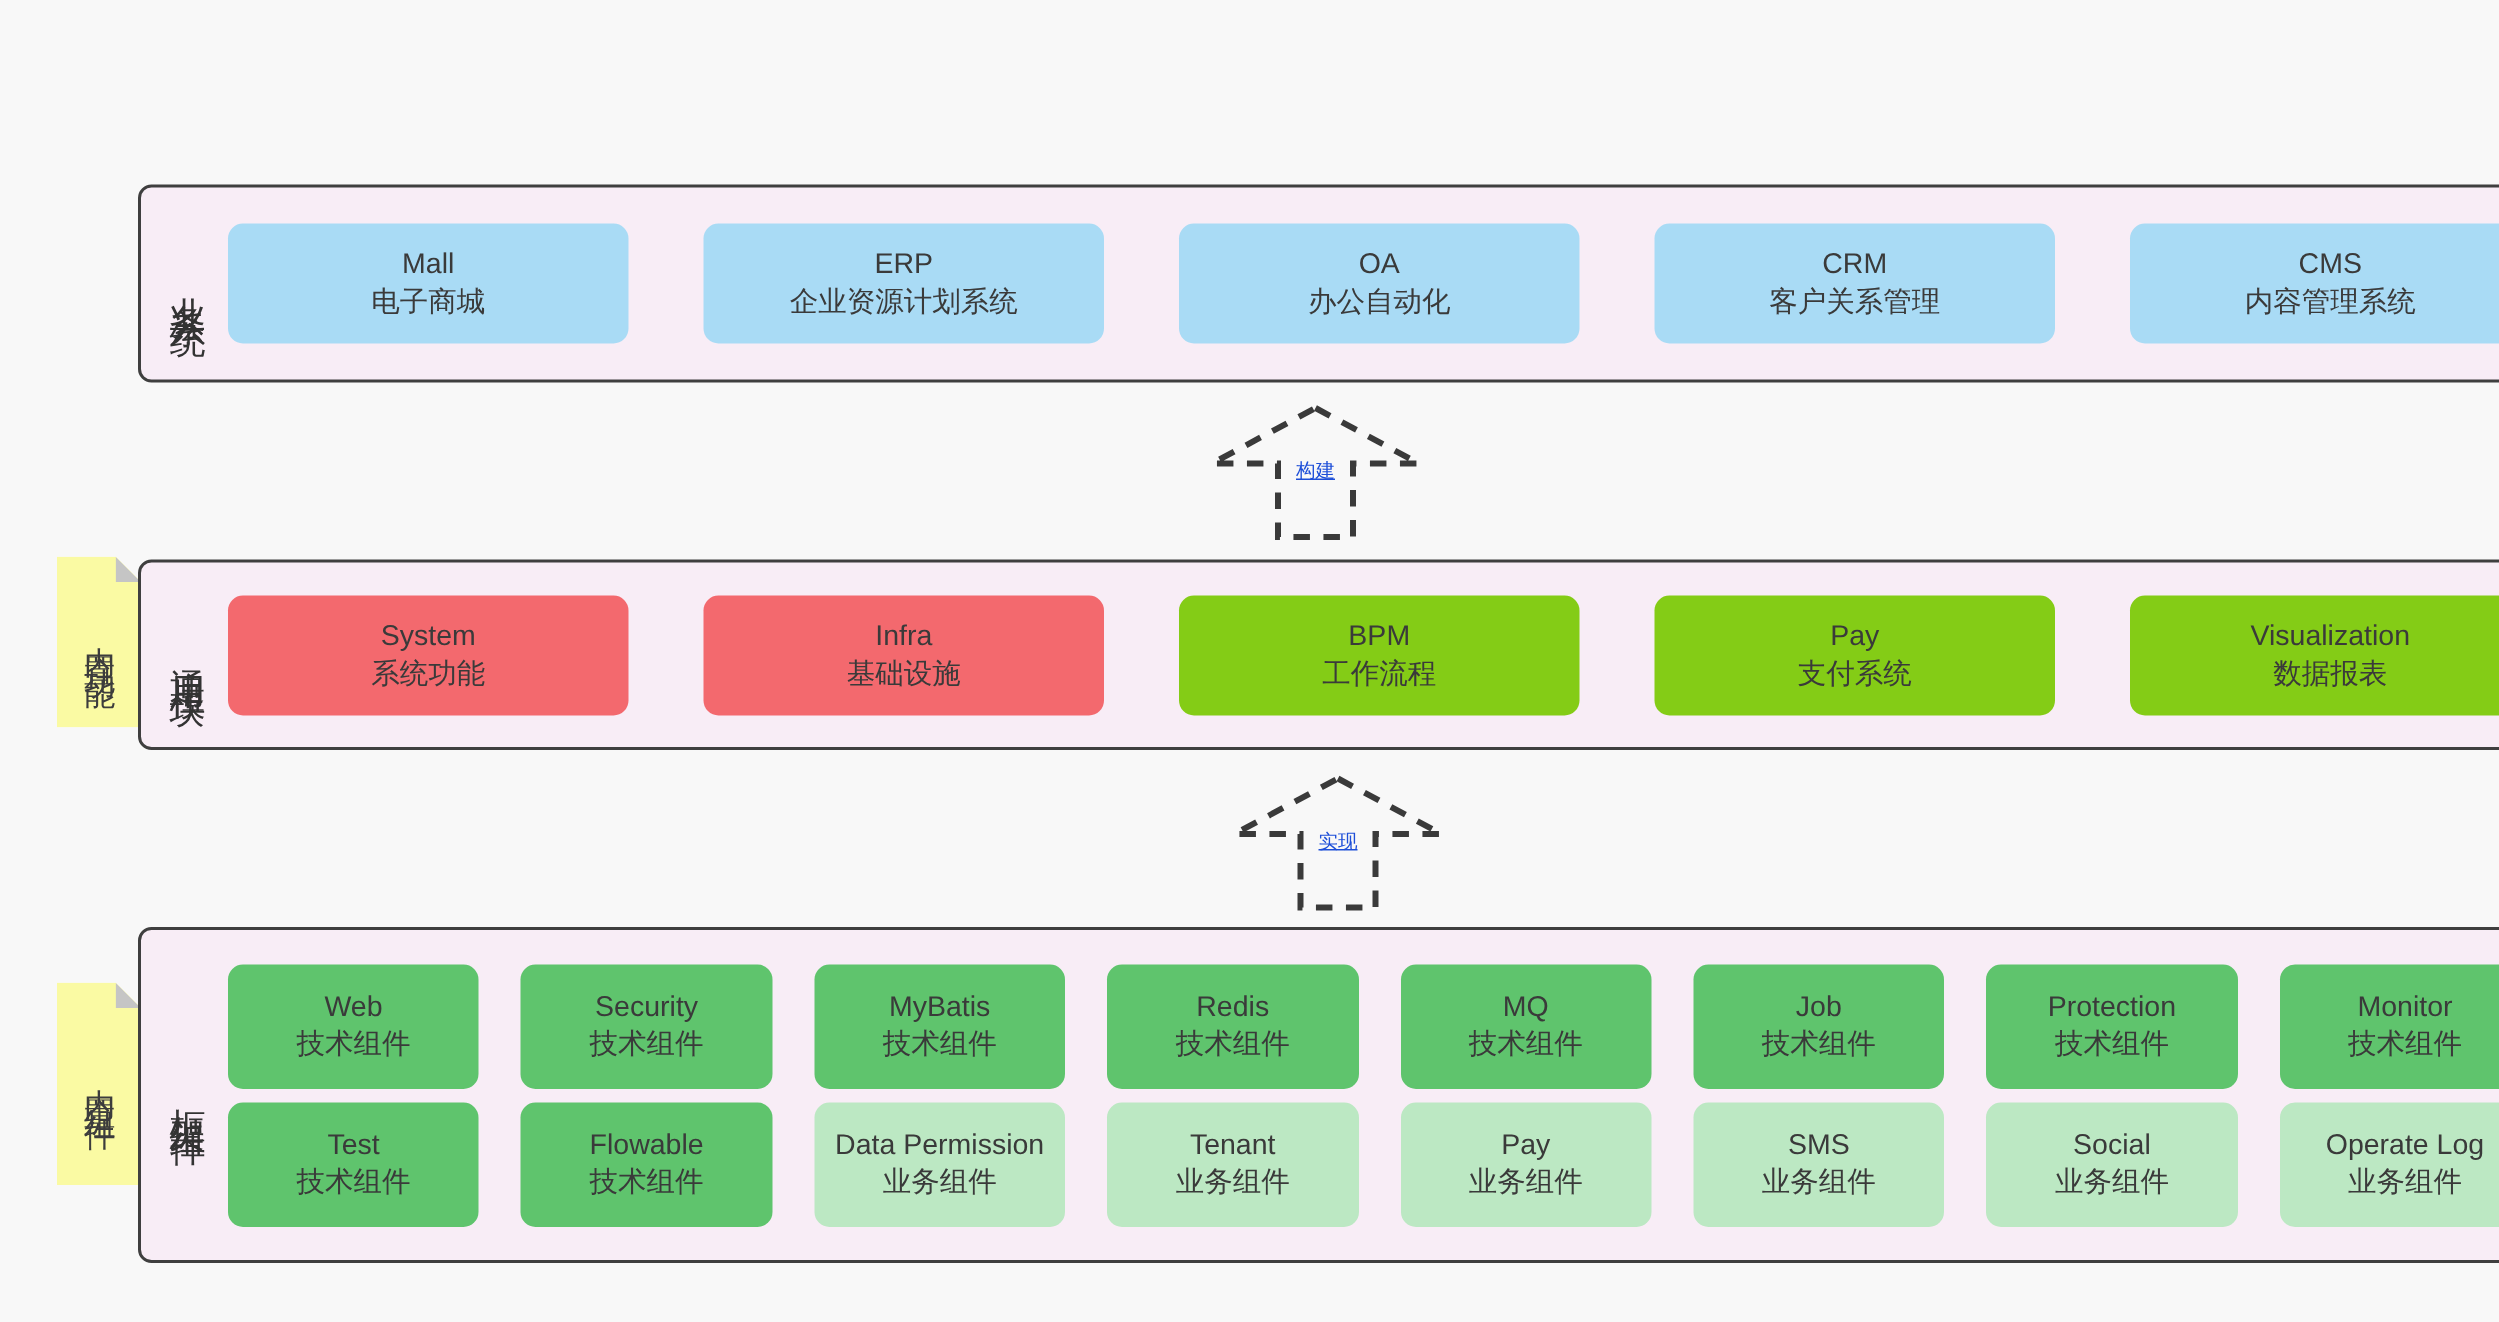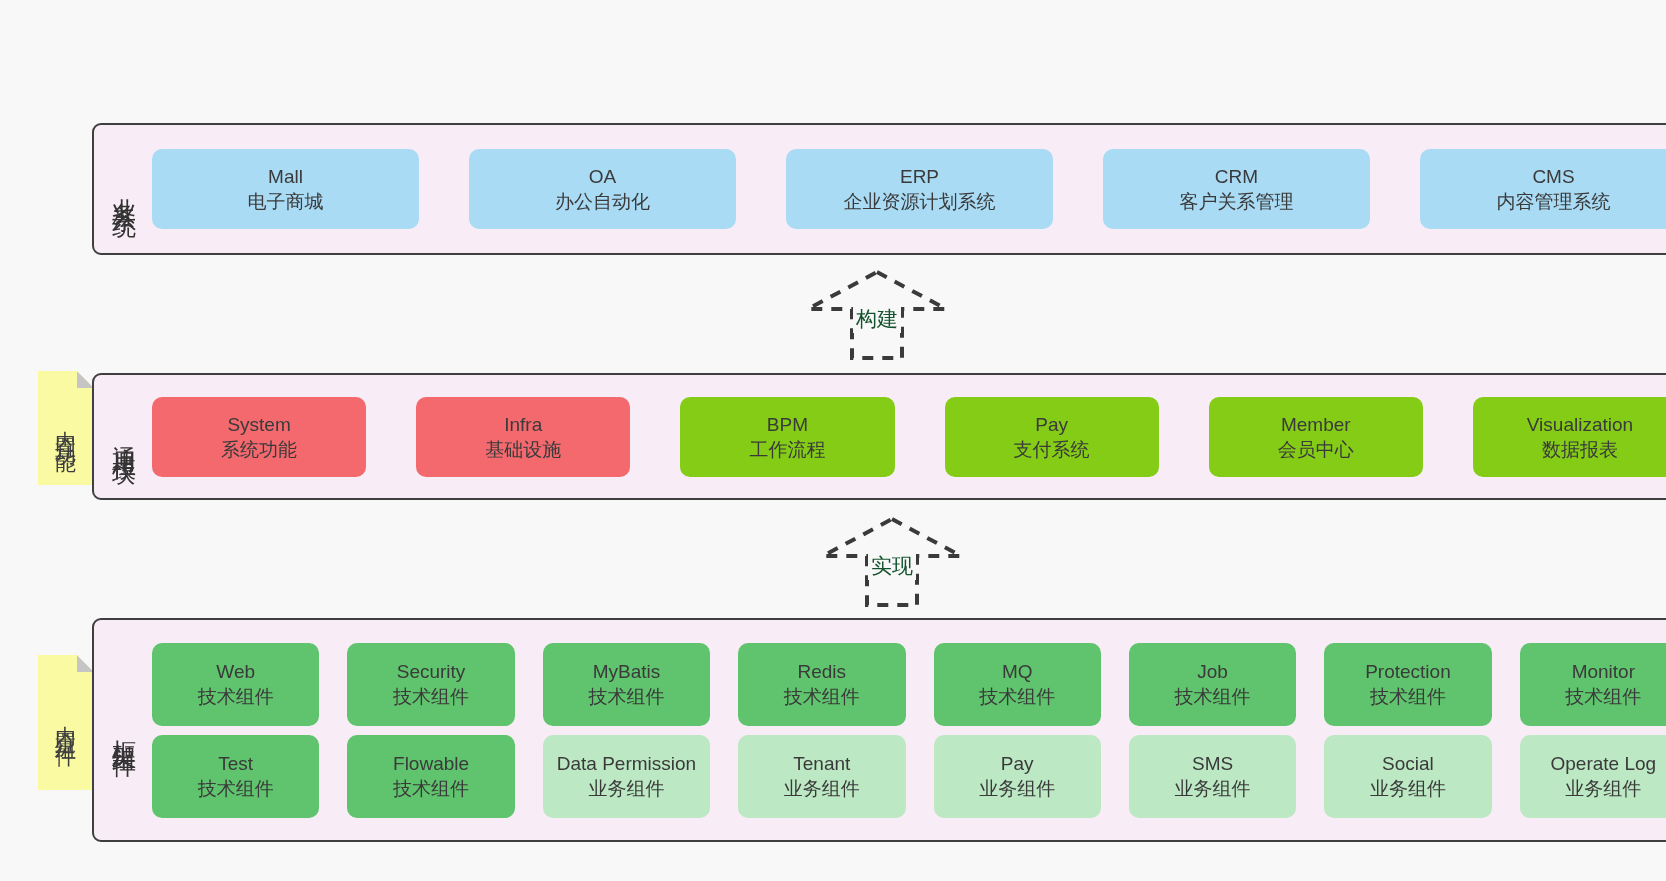--- a/index.html
+++ b/index.html
@@ -54,21 +54,21 @@
   .sticky .v-text{font-size:21px;letter-spacing:7px;color:#3c3c3c;}
   .fold{
     position:absolute;top:0;right:0;width:17px;height:17px;background:#c5c5c5;
     clip-path:polygon(0 0, 100% 100%, 0 100%);
   }
   .arrow{position:absolute;width:144px;height:92px;}
   .arrow-1{left:805px;top:269px;}
   .arrow-2{left:820px;top:516px;}
   .arrow-label{
     position:absolute;left:50%;top:36px;transform:translateX(-50%);
-    background:#f8f8f8;padding:0 3px;font-size:21px;color:#14532d;white-space:nowrap;
+    background:#f8f8f8;padding:0 3px;font-size:13px;color:#1d4ed8;white-space:nowrap;text-decoration:underline;
   }
 </style>
 </head>
 <body>
 
 <div class="sticky" style="top:371px;height:114px;">
   <span class="fold"></span>
   <span class="v-text">内置功能</span>
 </div>
 <div class="sticky" style="top:655px;height:135px;">
@@ -79,26 +79,26 @@
 <div class="panel panel-top">
   <div class="v-label">
     <span class="v-text">业务系统</span>
   </div>
   <div class="content">
     <div class="box blue">
       <div>Mall</div>
       <div>电子商城</div>
     </div>
     <div class="box blue">
+      <div>ERP</div>
+      <div>企业资源计划系统</div>
+    </div>
+    <div class="box blue">
       <div>OA</div>
       <div>办公自动化</div>
-    </div>
-    <div class="box blue">
-      <div>ERP</div>
-      <div>企业资源计划系统</div>
     </div>
     <div class="box blue">
       <div>CRM</div>
       <div>客户关系管理</div>
     </div>
     <div class="box blue">
       <div>CMS</div>
       <div>内容管理系统</div>
     </div>
   </div>
@@ -126,24 +126,20 @@
     </div>
     <div class="box pink">
       <div>BPM</div>
       <div>工作流程</div>
     </div>
     <div class="box pink">
       <div>Pay</div>
       <div>支付系统</div>
     </div>
     <div class="box pink">
-      <div>Member</div>
-      <div>会员中心</div>
-    </div>
-    <div class="box pink">
       <div>Visualization</div>
       <div>数据报表</div>
     </div>
   </div>
 </div>
 
 <div class="arrow arrow-2">
   <svg width="144" height="92" viewBox="0 0 144 92">
     <path d="M72 3 L141 40 L97 40 L97 89 L47 89 L47 40 L3 40 Z" fill="none" stroke="#3a3a3a" stroke-width="4" stroke-dasharray="11 9"></path>
   </svg>

